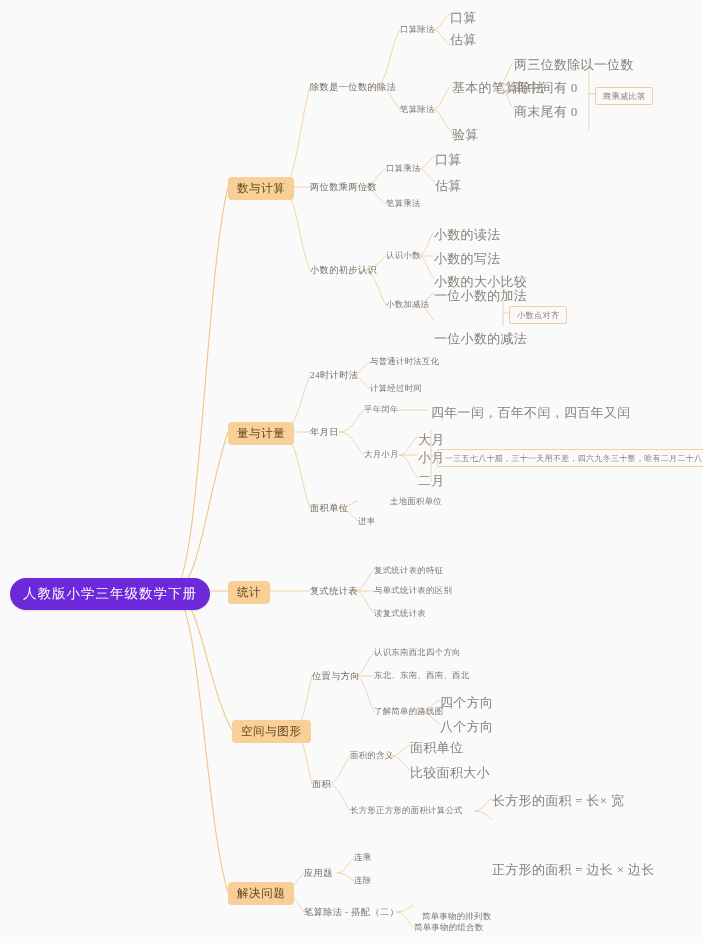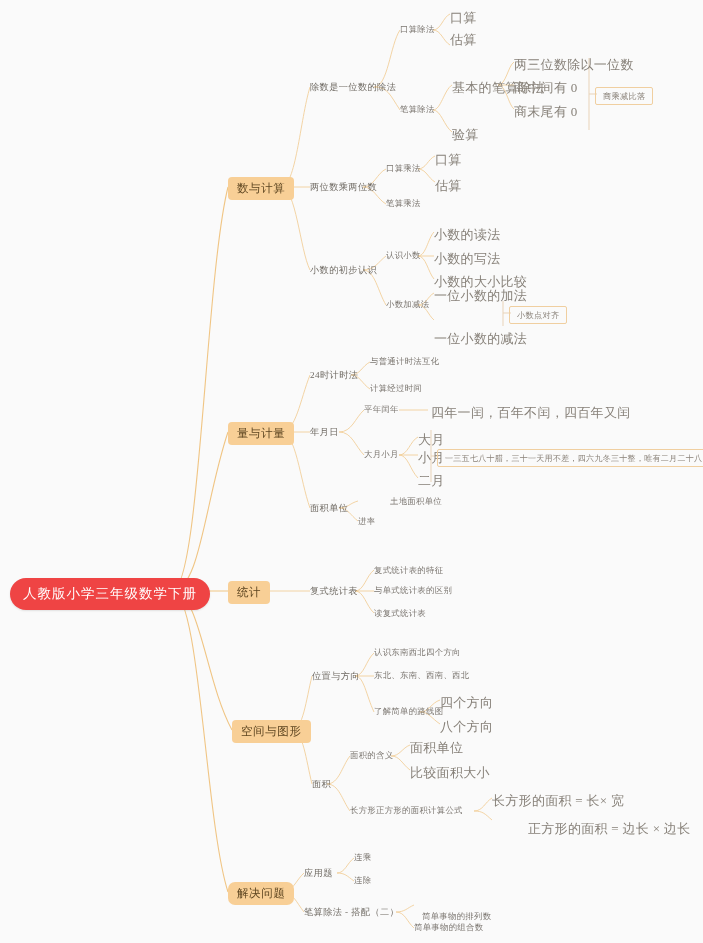--- a/index.html
+++ b/index.html
@@ -9,21 +9,21 @@
     font-family:"Liberation Serif","DejaVu Serif",serif;
     overflow:hidden;
     position:relative;
   }
   #stage{position:absolute;left:0;top:0;width:703px;height:943px;}
   svg#wires{position:absolute;left:0;top:0;width:703px;height:943px;pointer-events:none;}
   .node{position:absolute;white-space:nowrap;}
 
   
   .n-root{
-    background:#ef4444;color:#ffffff;
+    background:#6d28d9;color:#ffffff;
     border-radius:16px;
     font-size:13.5px;letter-spacing:1px;
     padding:7px 13px;
     box-shadow:0 1px 2px rgba(0,0,0,.10);
   }
   
   .n-l1{
     background:#f8cf96;color:#5d4520;
     border-radius:4px;
     font-size:11.5px;letter-spacing:.6px;
@@ -156,21 +156,21 @@
       <path d="M178,586 L172,591 L178,596"></path>
     </g>
   </svg>
 
   <div class="node n-root" style="left:10px;top:578px;">人教版小学三年级数学下册</div>
 
   <div class="node n-l1" style="left:228px;top:177px;">数与计算</div>
   <div class="node n-l1" style="left:228px;top:422px;">量与计量</div>
   <div class="node n-l1" style="left:228px;top:581px;">统计</div>
   <div class="node n-l1" style="left:232px;top:720px;">空间与图形</div>
-  <div class="node n-l1" style="left:228px;top:882px;border-radius:7px;">解决问题</div>
+  <div class="node n-l1" style="left:228px;top:882px;">解决问题</div>
 
   <div class="node n-l2" style="left:310px;top:81px;">除数是一位数的除法</div>
   <div class="node n-l3" style="left:400px;top:24px;">口算除法</div>
   <div class="node n-l4" style="left:450px;top:9px;">口算</div>
   <div class="node n-l4" style="left:450px;top:31px;">估算</div>
 
   <div class="node n-l3" style="left:400px;top:104px;">笔算除法</div>
   <div class="node n-l4" style="left:452px;top:79px;">基本的笔算除法</div>
   <div class="node n-l4" style="left:514px;top:56px;">两三位数除以一位数</div>
   <div class="node n-l4" style="left:514px;top:79px;">商中间有 0</div>
@@ -222,21 +222,21 @@
   <div class="node n-l3" style="left:374px;top:706px;">了解简单的路线图</div>
   <div class="node n-l4" style="left:440px;top:694px;">四个方向</div>
   <div class="node n-l4" style="left:440px;top:718px;">八个方向</div>
 
   <div class="node n-l2" style="left:312px;top:778px;">面积</div>
   <div class="node n-l3" style="left:350px;top:750px;">面积的含义</div>
   <div class="node n-l4" style="left:410px;top:739px;">面积单位</div>
   <div class="node n-l4" style="left:410px;top:764px;">比较面积大小</div>
   <div class="node n-l3" style="left:350px;top:805px;">长方形正方形的面积计算公式</div>
   <div class="node n-l4" style="left:492px;top:792px;">长方形的面积 = 长× 宽</div>
-  <div class="node n-l4" style="left:492px;top:820px;margin-left:36px;">正方形的面积 = 边长 × 边长</div>
+  <div class="node n-l4" style="left:492px;top:861px;">正方形的面积 = 边长 × 边长</div>
 
   <div class="node n-l2" style="left:304px;top:867px;">应用题</div>
   <div class="node n-l3" style="left:354px;top:852px;">连乘</div>
   <div class="node n-l3" style="left:354px;top:875px;">连除</div>
   <div class="node n-l2" style="left:304px;top:906px;">笔算除法 - 搭配（二）</div>
   <div class="node n-l3" style="left:414px;top:911px;margin-left:8px;">简单事物的排列数</div>
   <div class="node n-l3" style="left:414px;top:922px;">简单事物的组合数</div>
 
 </div>
 

